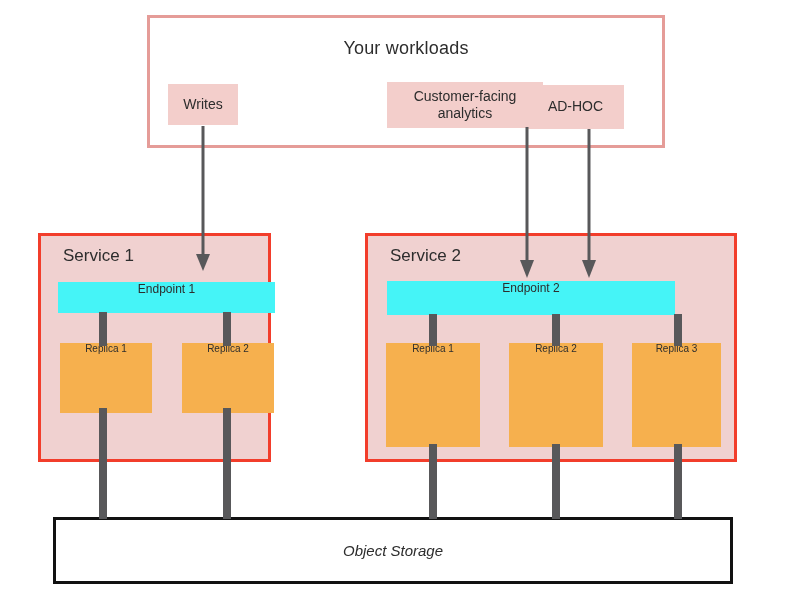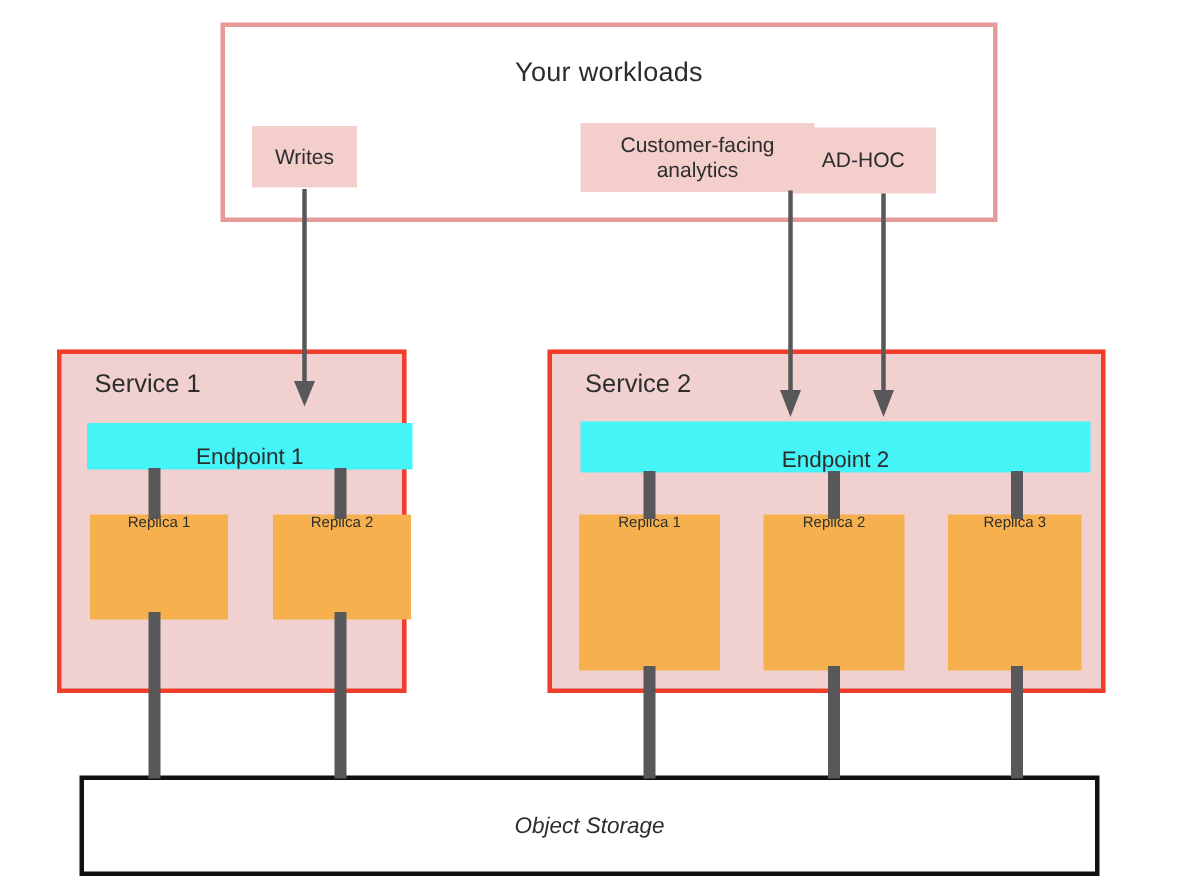--- a/index.html
+++ b/index.html
@@ -28,23 +28,23 @@
   .chip-analytics{left:237px;top:64px;width:156px;height:46px;padding:0 10px;}
   .chip-adhoc{left:377px;top:67px;width:97px;height:44px;}
 
   
   .service{position:absolute;top:233px;background:var(--service-fill);
     border:3px solid var(--service-border);box-sizing:border-box;}
   .service-1{left:38px;width:233px;height:229px;text-decoration:underline;}
   .service-2{left:365px;width:372px;height:229px;text-decoration:underline;}
   .service-title{position:absolute;left:22px;top:10px;font-size:17px;}
   .endpoint{position:absolute;background:var(--endpoint-fill);display:flex;
-    align-items:flex-end;justify-content:center;font-size:15px;}
+    align-items:flex-start;justify-content:center;font-size:12px;}
   .service-1 .endpoint{left:17px;top:46px;width:217px;height:31px;}
-  .service-2 .endpoint{left:19px;top:45px;width:340px;height:34px;}
+  .service-2 .endpoint{left:19px;top:45px;width:288px;height:34px;}
   .replica{position:absolute;background:var(--replica-fill);display:flex;
     align-items:flex-start;justify-content:center;font-size:10px;}
   .service-1 .replica{top:107px;height:70px;width:92px;}
   .service-1 .replica-0{left:19px;}
   .service-1 .replica-1{left:141px;}
   .service-2 .replica{top:107px;height:104px;width:94px;}
   .service-2 .replica-0{left:18px;}
   .service-2 .replica-1{left:141px;}
   .service-2 .replica-2{left:264px;width:89px;}
 

